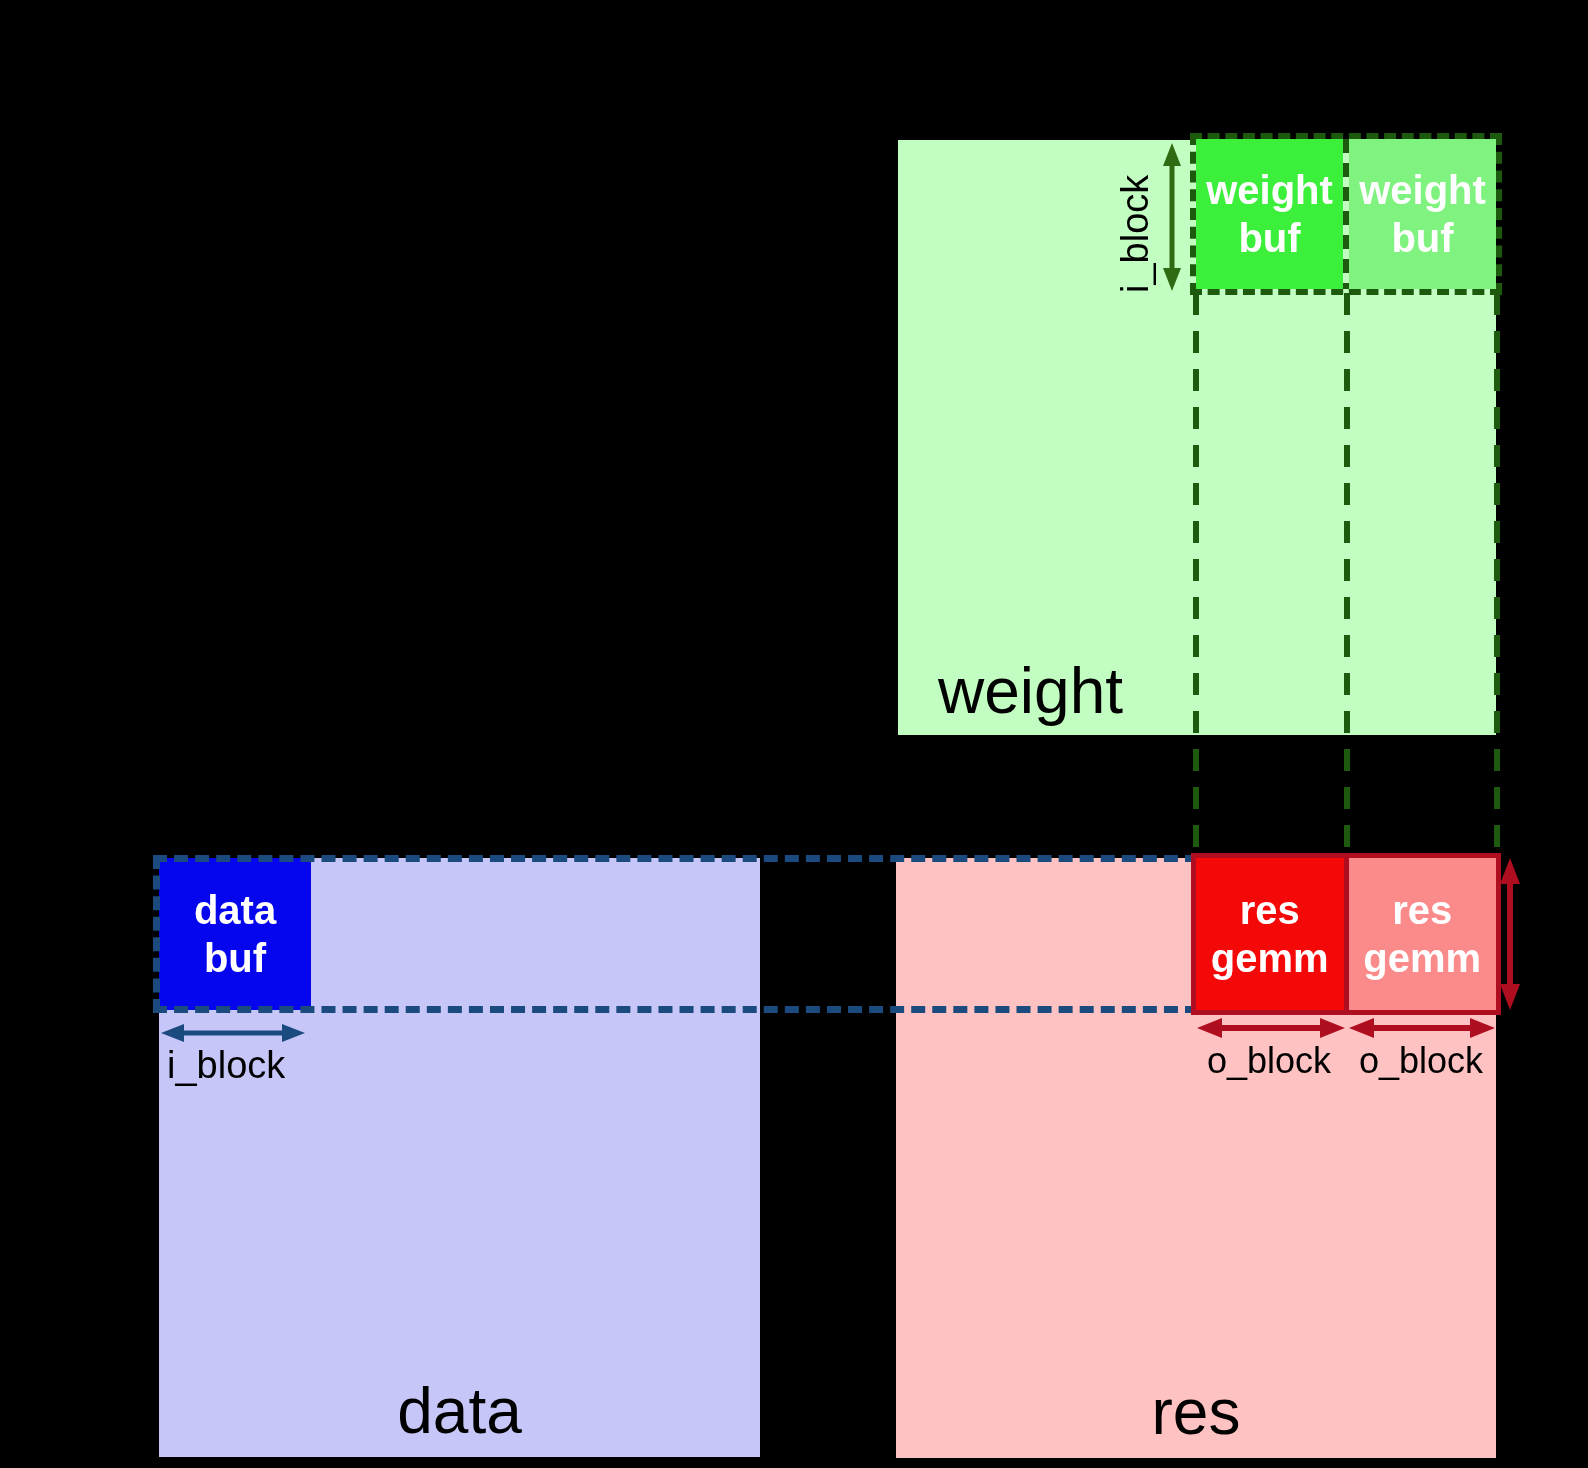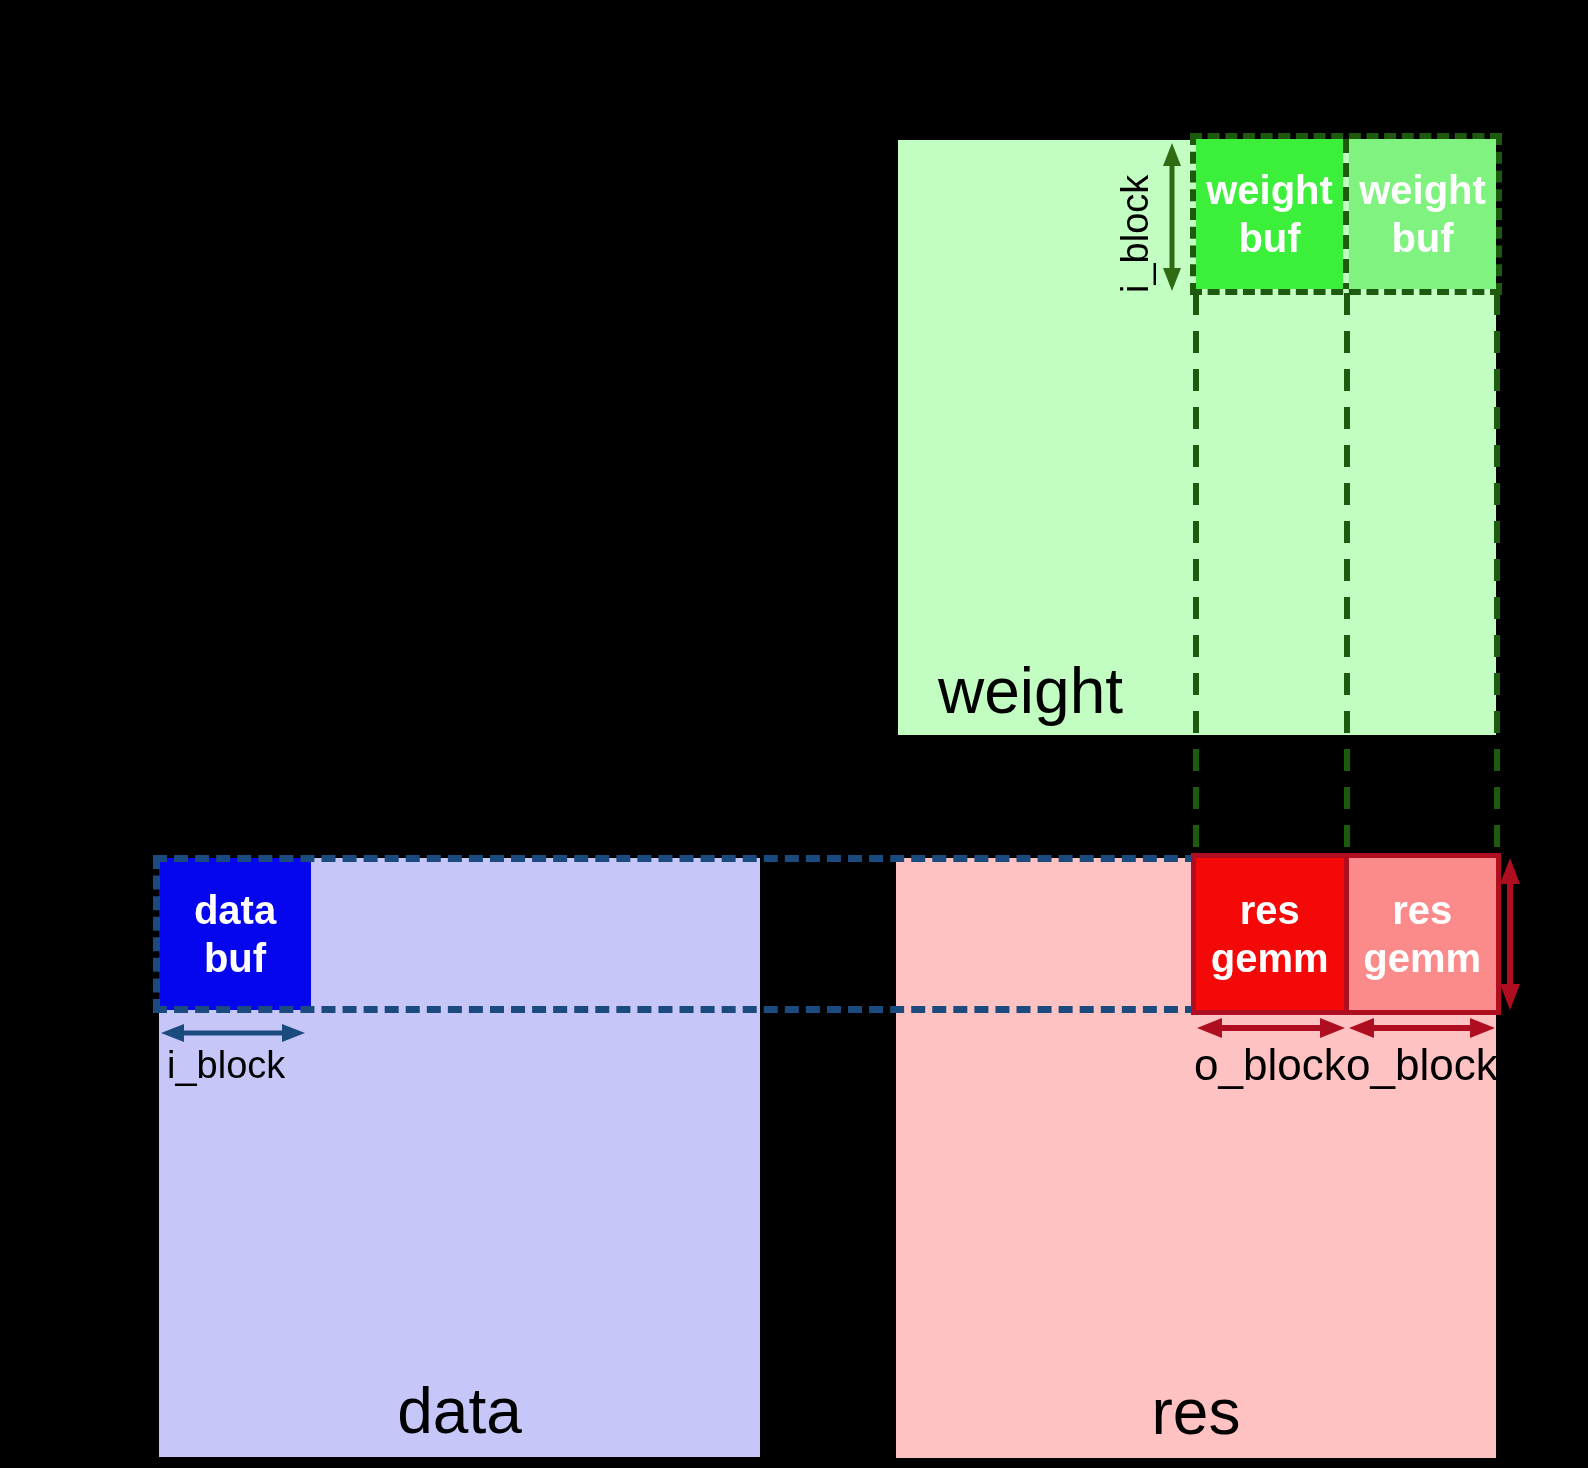--- a/index.html
+++ b/index.html
@@ -53,21 +53,21 @@
   
   #res-rect{left:896px;top:858px;width:600px;height:600px;background:#ffc2c2;}
   #res-label{bottom:14px;}
   #res-gemm-group{
     position:absolute;left:1191px;top:853px;width:310px;height:162px;
     border:5px solid #ae0e20;display:flex;box-sizing:border-box;
   }
   #res-gemm-1{flex:1;background:#f50808;}
   #res-gemm-divider{width:5px;background:#ae0e20;}
   #res-gemm-2{flex:1;background:#fb8a8a;}
-  .o-block-label{position:absolute;top:1040px;width:150px;text-align:center;font-size:44px;color:#000;}
+  .o-block-label{position:absolute;top:1040px;width:150px;text-align:center;font-size:36px;color:#000;}
   #o-block-label-1{left:1194px;}
   #o-block-label-2{left:1346px;}
   .arrow-svg{position:absolute;}
   #i-block-v-arrow{left:1157px;top:142px;}
   #i-block-h-arrow{left:160px;top:1019px;}
   #o-block-arrow-1{left:1196px;top:1013px;}
   #o-block-arrow-2{left:1348px;top:1013px;}
   #res-height-arrow{left:1495px;top:856px;}
 </style>
 </head>

